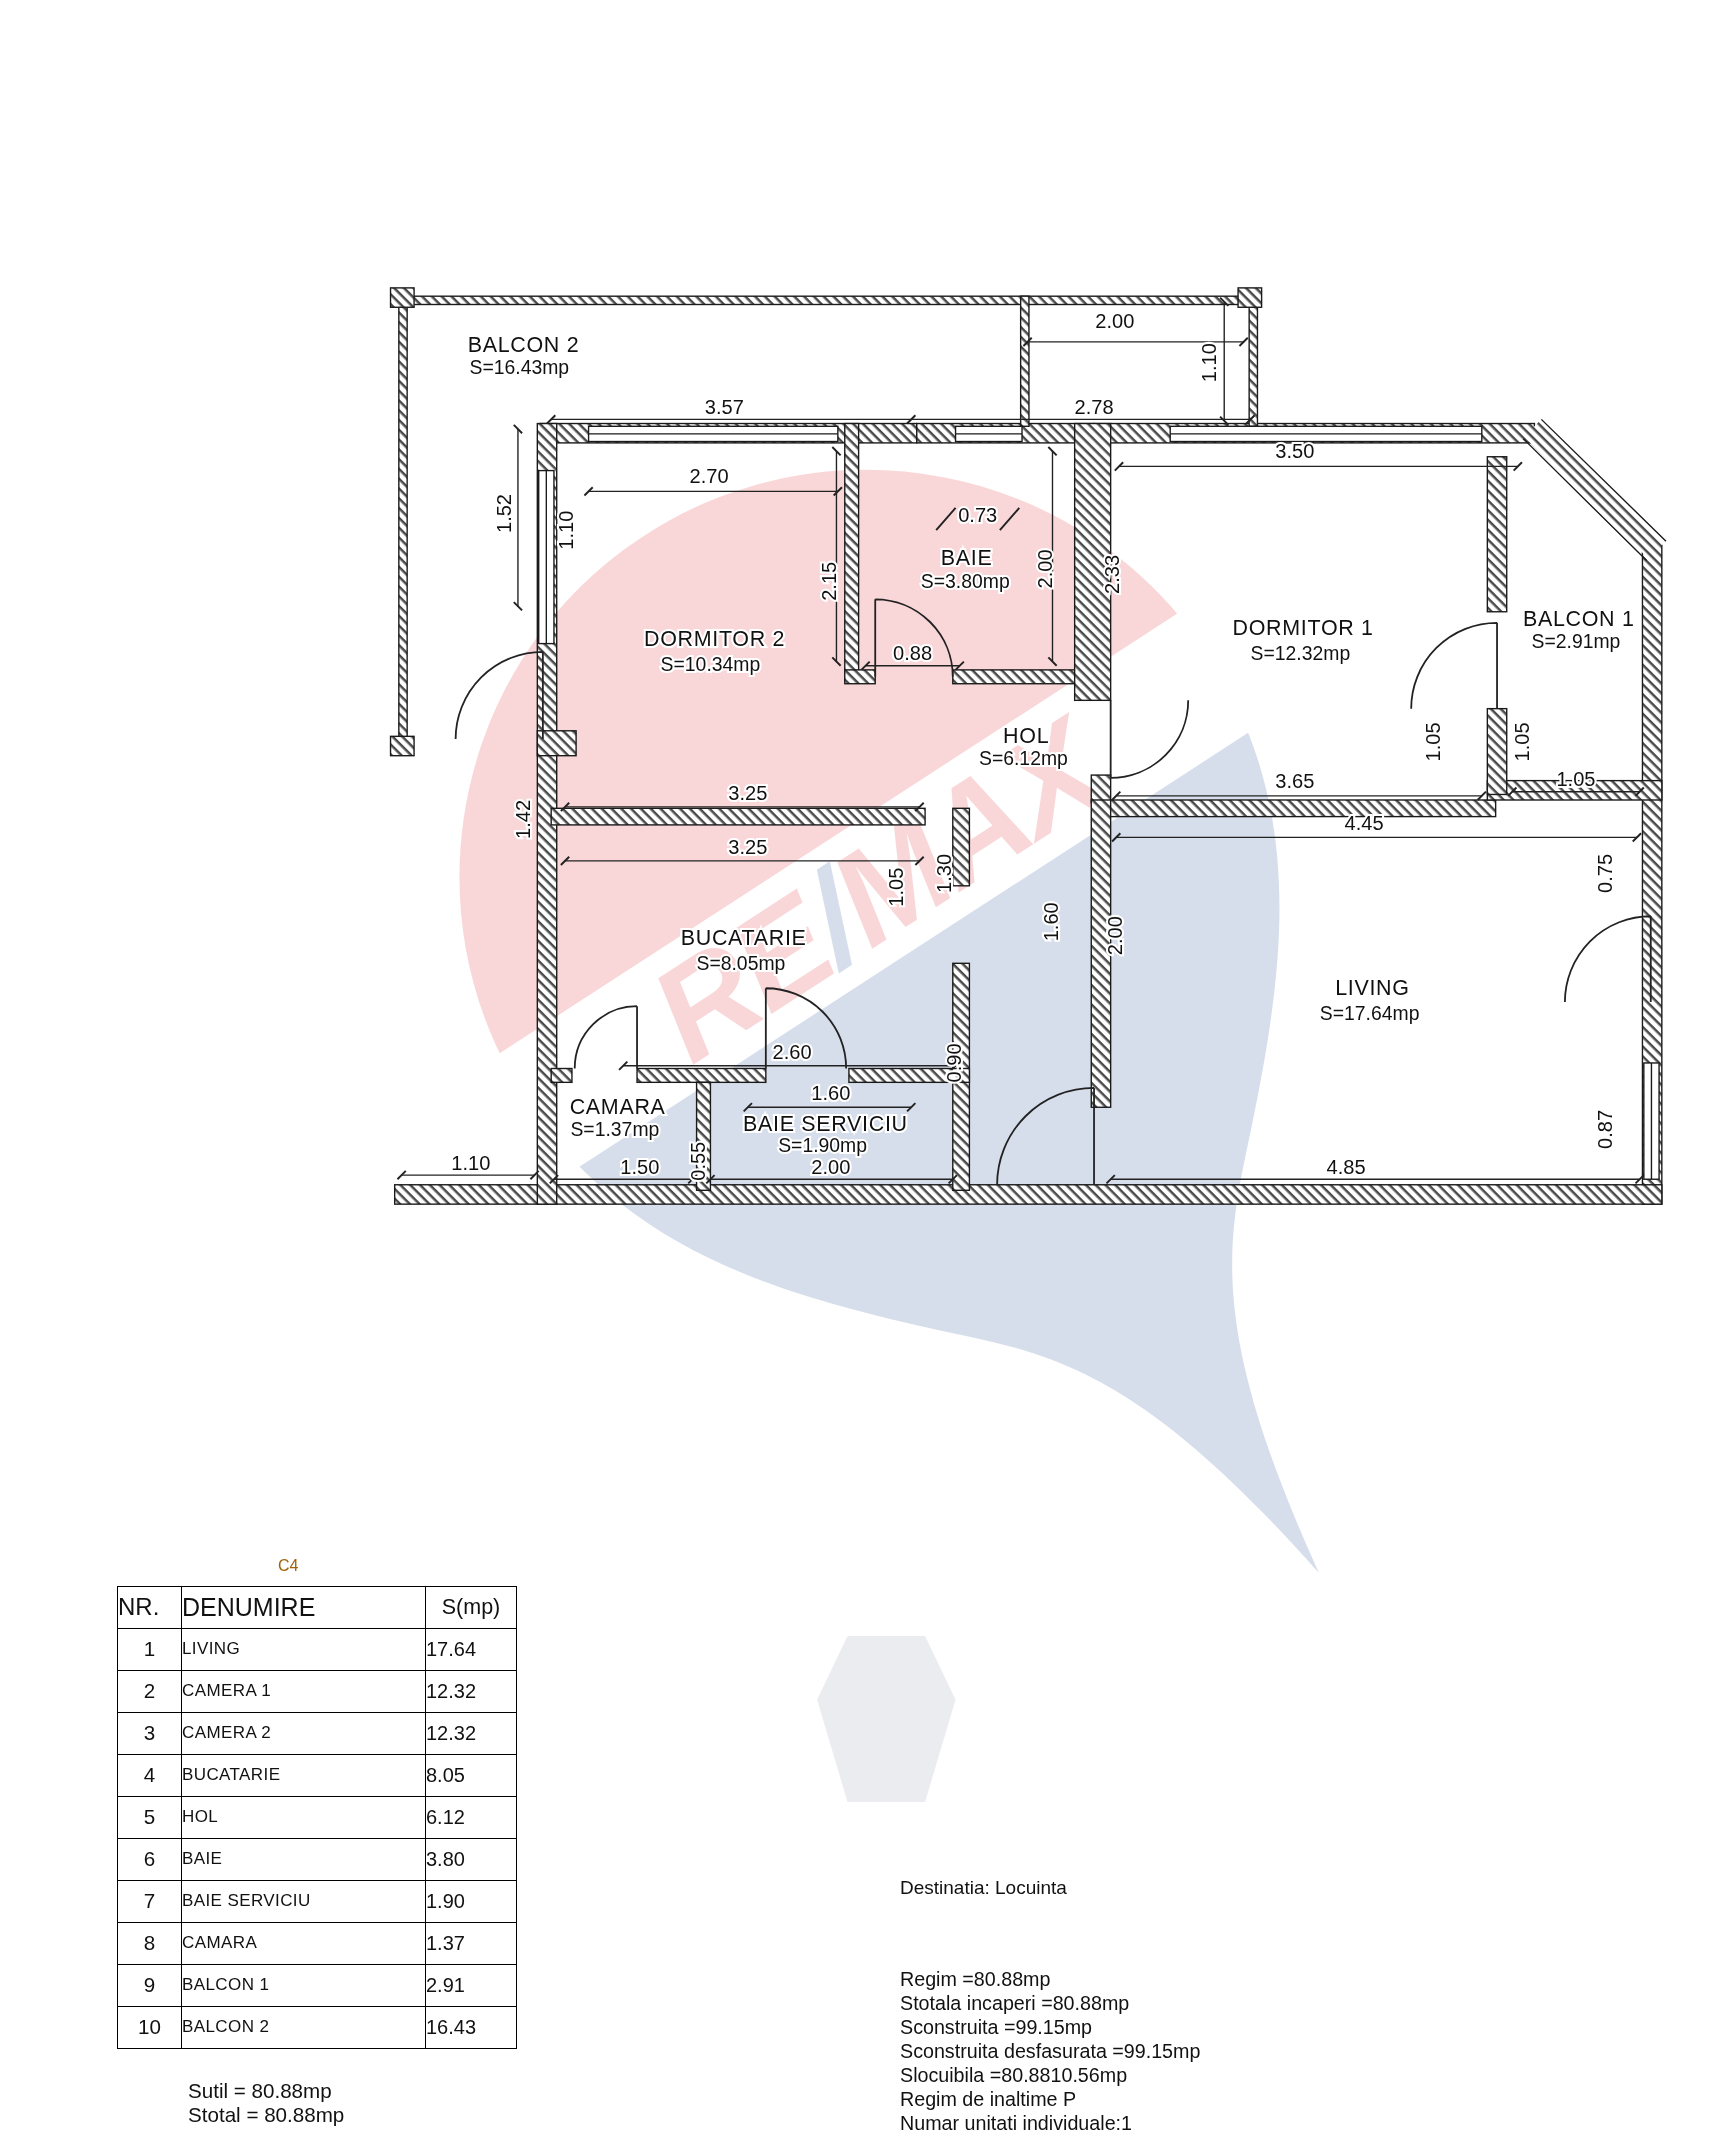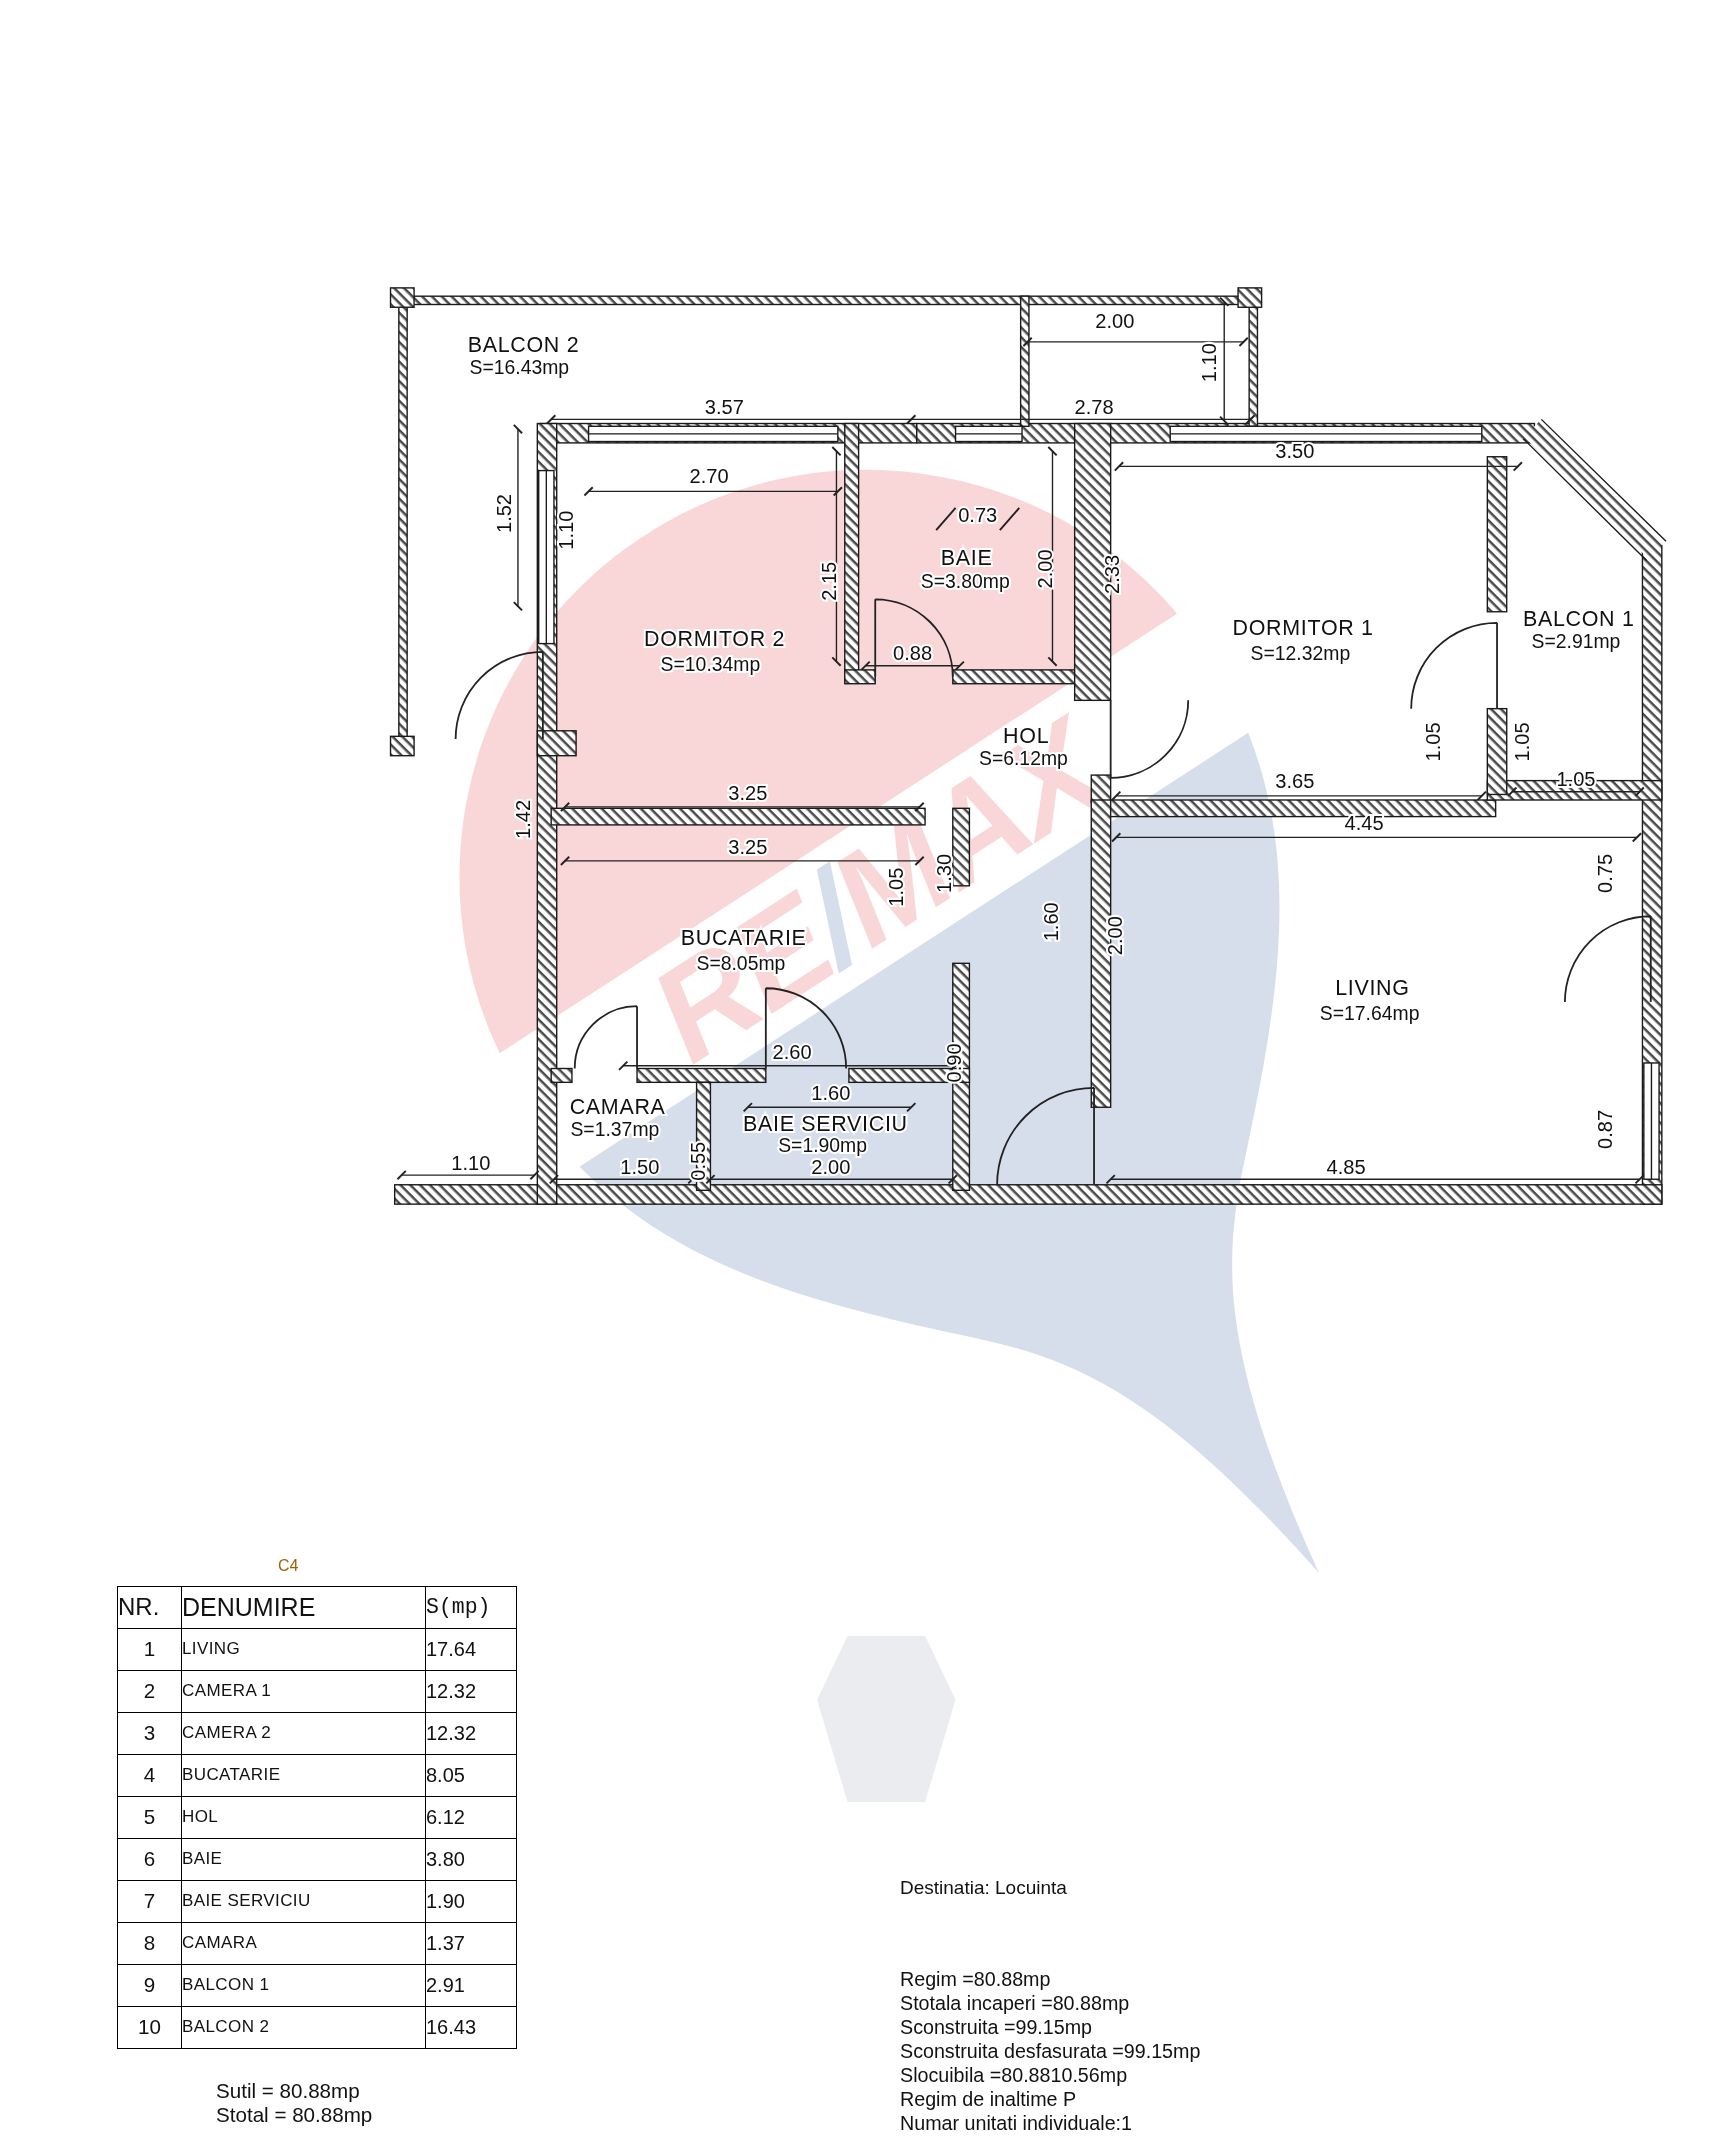--- a/index.html
+++ b/index.html
@@ -31,25 +31,25 @@
   .wmtext { font-size:96px; font-weight:bold; font-style:italic;
             font-family:"Liberation Sans", sans-serif; text-anchor:middle; letter-spacing:-2px; }
 
   
   .table-wrap { position:absolute; left:117px; top:1557px; }
   .c4 { color:#a16207; font-size:16px; margin:0 0 10.7px 161px; }
   table.areas { border-collapse:collapse; }
   table.areas th, table.areas td { border:1.8px solid #000; padding:0;margin-top:20px; }
   th.col-nr  { width:63px;  height:41px; font-size:24px; font-weight:normal; text-align:left; padding-left:5.4px; }
   th.col-den { width:243px; font-size:25px; font-weight:normal; text-align:left; padding-left:9px; }
-  th.col-s   { width:90px; font-size:21.5px; font-weight:normal; text-align:left; padding-left:3.6px;font-family:Liberation Mono, monospace; }
+  th.col-s   { width:90px; font-size:21.5px; font-weight:normal; text-align:center; padding-left:3.6px; }
   td.nr  { height:41px; text-align:center; font-size:20.6px; }
   td.den { font-size:17px; padding-left:9px; letter-spacing:0.4px; }
   td.s   { font-size:20px; padding-left:9px; }
-  .table-foot { margin:30px 0 0 99px; font-size:20.6px; line-height:24px; }
+  .table-foot { margin:30px 0 0 71px; font-size:20.6px; line-height:24px; }
 
   
   .details { position:absolute; left:900px; top:1877px; color:#111; }
   .details .dest { font-size:19px; margin-bottom:68px; }
   .details .line { font-size:19.7px; line-height:24px; }
 </style>
 </head>
 <body>
 
 <div class="page">

